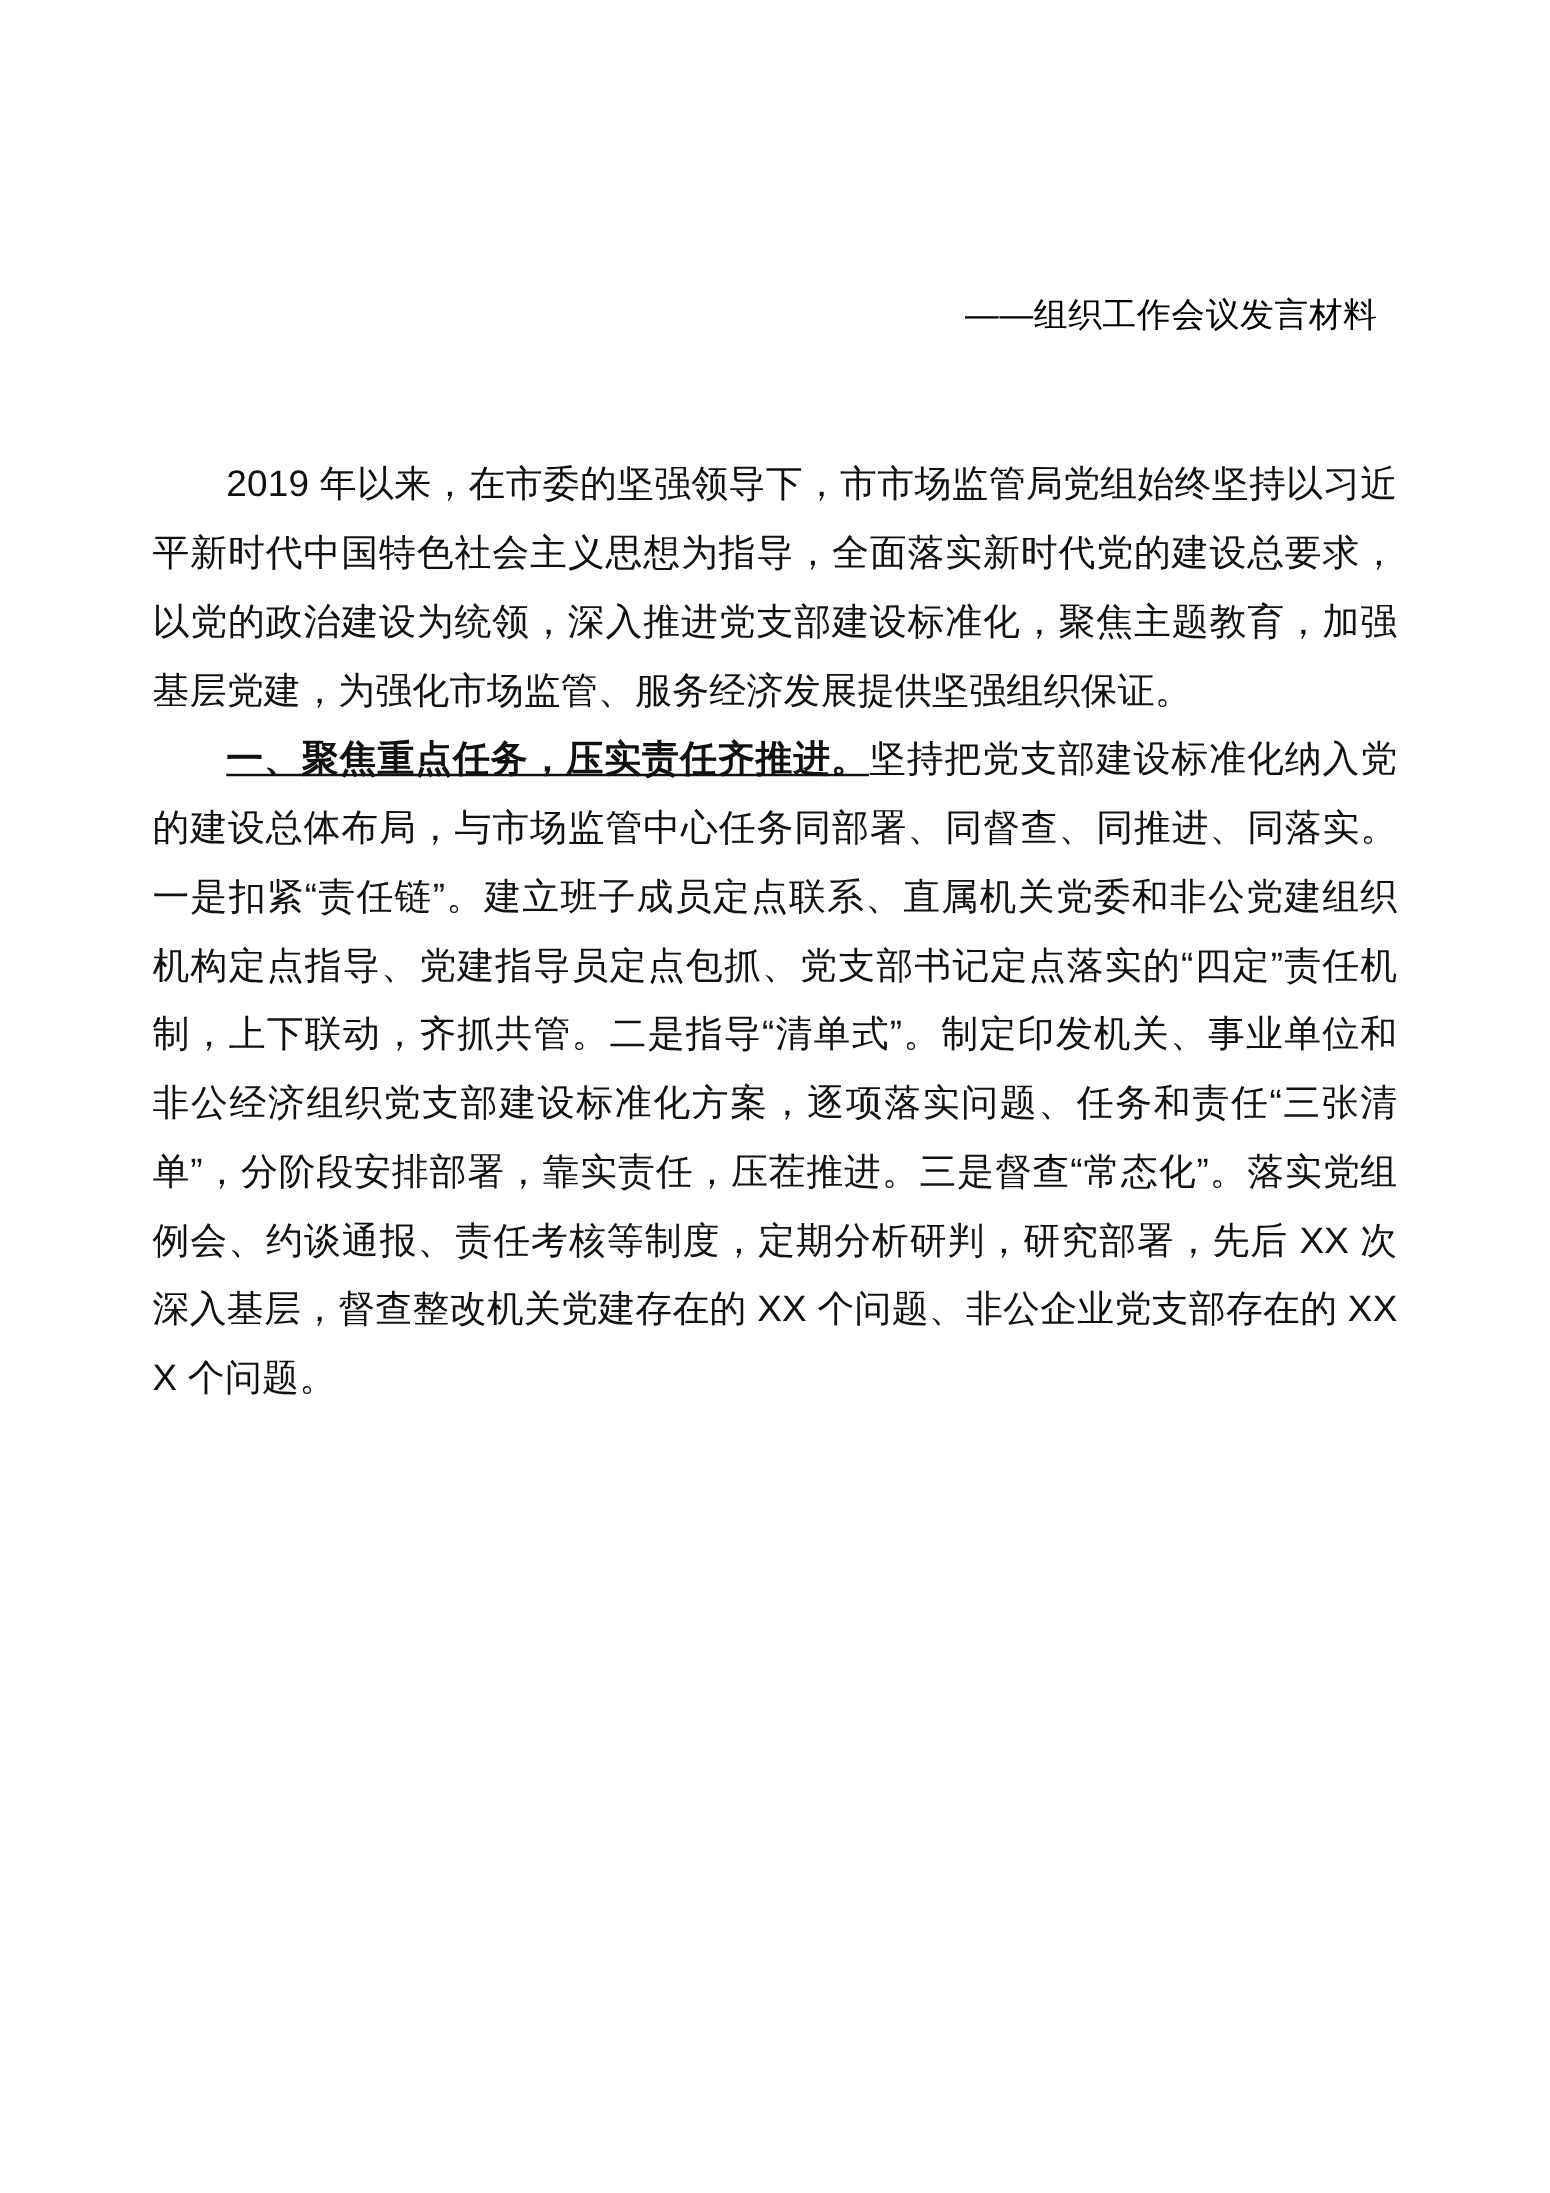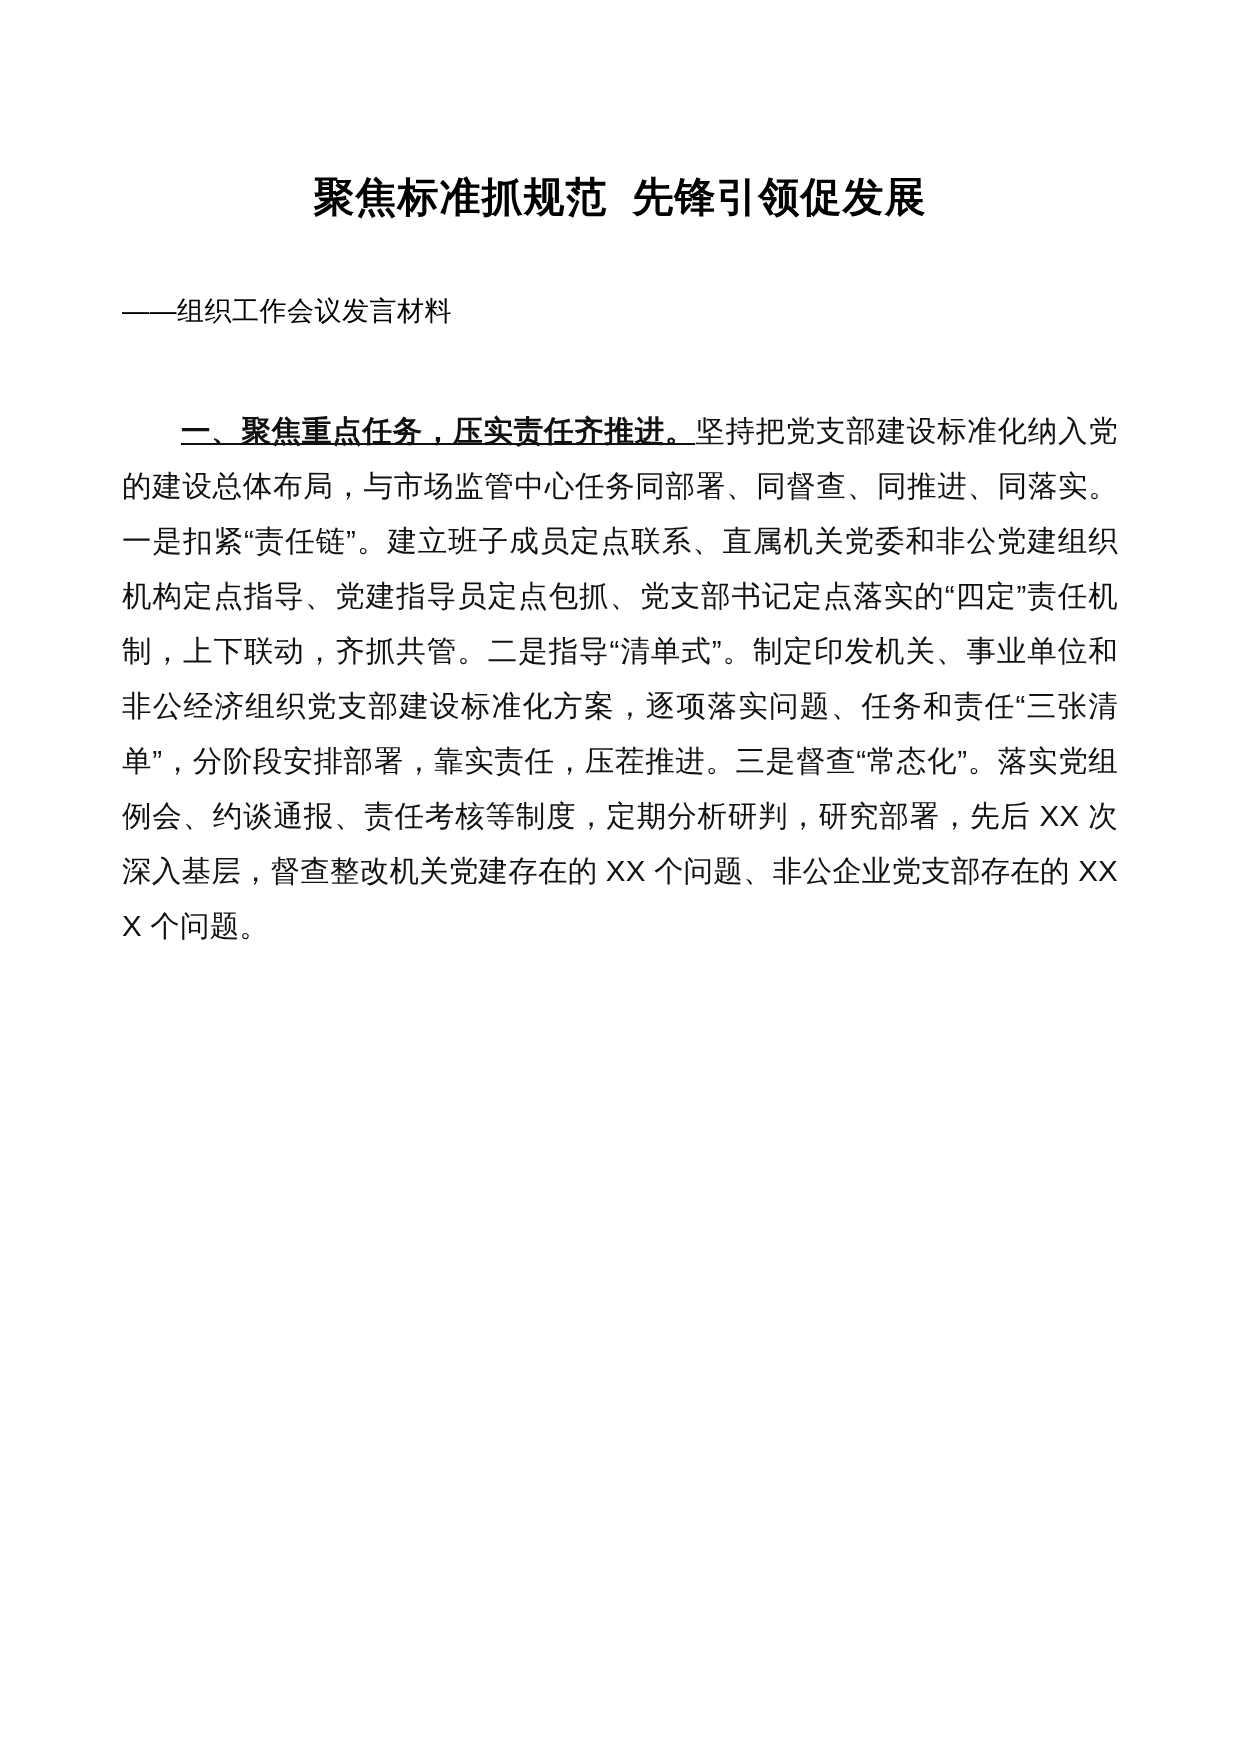--- a/index.html
+++ b/index.html
@@ -27,26 +27,26 @@
     font-size: 41px;
     font-weight: 700;
     letter-spacing: 1px;
     line-height: 1.35;
     margin: 0;
     padding-top: 20px;
     color: #000000;
     white-space: pre;
   }
   .doc-subtitle {
-    text-align: left;
+    text-align: right;
     font-size: 27px;
     font-weight: 400;
     letter-spacing: 0.5px;
     line-height: 1.4;
-    margin: 0;
+    margin: 16px;
     padding-top: 68px;
     color: #000000;
   }
   .body-block {
     padding-top: 72px;
   }
   p.para {
     margin: 0 0 0 0;
     font-size: 29.5px;
     line-height: 55px;
@@ -63,24 +63,24 @@
   .lead {
     font-weight: 700;
     text-decoration: underline;
   }
 </style>
 </head>
 <body>
 
 <div class="page">
 
-  <h1 class="doc-title">聚焦标准抓规范  先锋引领促发展</h1>
 
   <div class="doc-subtitle">——组织工作会议发言材料</div>
 
   <div class="body-block">
 
+    <p class="para"><span>2019 年以来，在市委的坚强领导下，市市场监管局党组始终坚持以习近平新时代中国特色社会主义思想为指导，全面落实新时代党的建设总要求，以党的政治建设为统领，深入推进党支部建设标准化，聚焦主题教育，加强基层党建，为强化市场监管、服务经济发展提供坚强组织保证。</span></p>
 
     <p class="para"><span class="lead">一、聚焦重点任务，压实责任齐推进。</span><span>坚持把党支部建设标准化纳入党的建设总体布局，与市场监管中心任务同部署、同督查、同推进、同落实。一是扣紧“责任链”。建立班子成员定点联系、直属机关党委和非公党建组织机构定点指导、党建指导员定点包抓、党支部书记定点落实的“四定”责任机制，上下联动，齐抓共管。二是指导“清单式”。制定印发机关、事业单位和非公经济组织党支部建设标准化方案，逐项落实问题、任务和责任“三张清单”，分阶段安排部署，靠实责任，压茬推进。三是督查“常态化”。落实党组例会、约谈通报、责任考核等制度，定期分析研判，研究部署，先后 XX 次深入基层，督查整改机关党建存在的 XX 个问题、非公企业党支部存在的 XXX 个问题。</span></p>
 
   </div>
 
 </div>
 
 </body></html>

